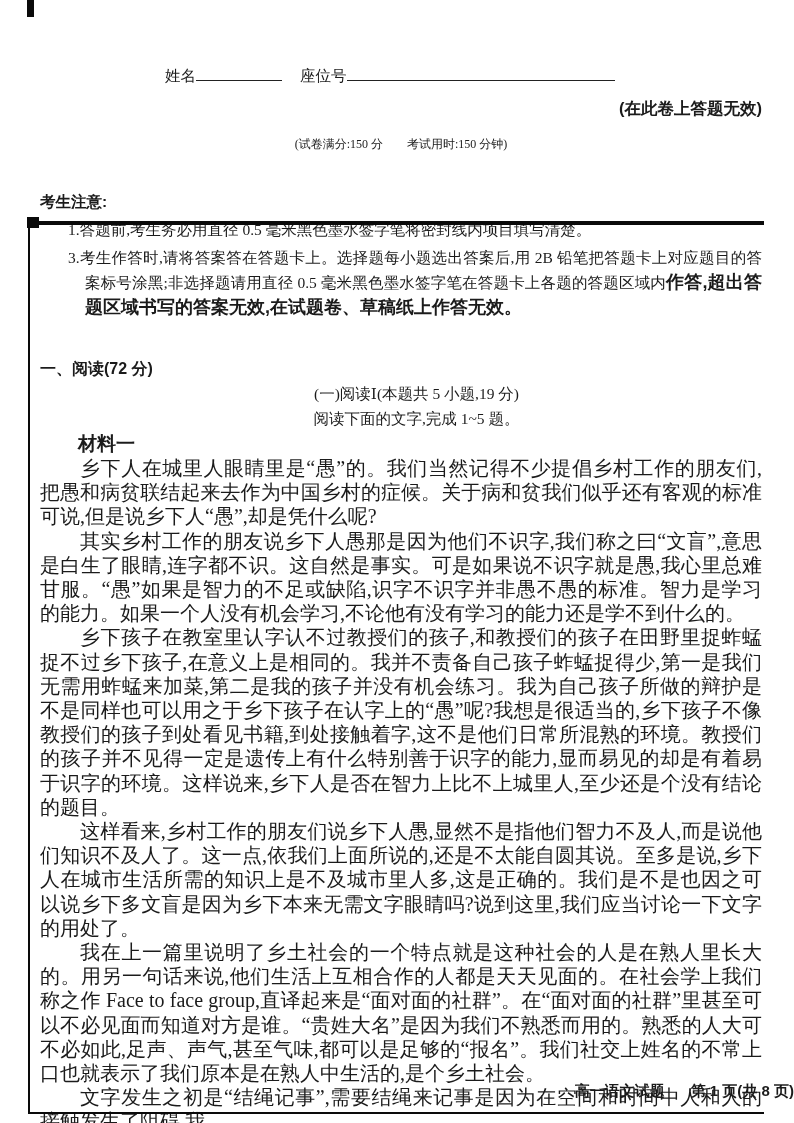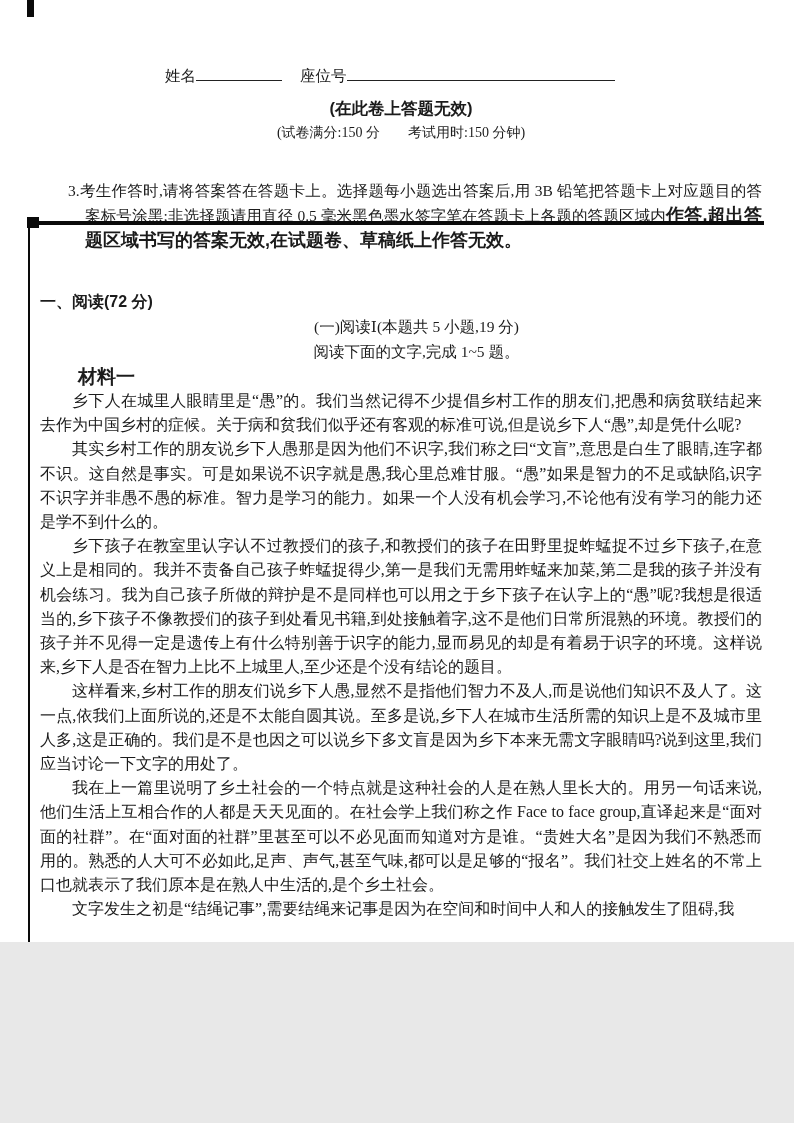--- a/index.html
+++ b/index.html
@@ -1,20 +1,20 @@
 <!DOCTYPE html>
 <html><head>
 <meta charset="utf-8">
 <style>
   * { margin: 0; padding: 0; box-sizing: border-box; }
   html, body { background: #e8e8e8; }
   .page {
     position: relative;
     width: 794px;
-    height: 942px;
+    height: 1123px;
     margin: 0 auto;
     background: #ffffff;
     color: #1b1b1b;
     font-family: "Liberation Serif", "DejaVu Serif", serif;
     padding: 0 32px 0 40px;
     overflow: hidden;
   }
   
   .crop-mark-top {
     position: absolute; left: 27px; top: 0;
@@ -37,30 +37,30 @@
     width: 736px; height: 2px; background: #0a0a0a;
   }
 
   
   .header { padding-top: 66px; }
   .name-row { margin-left: 125px; font-size: 15.5px; line-height: 20px; }
   .blank { display: inline-block; border-bottom: 1.2px solid #222; height: 14px; vertical-align: baseline; }
   .blank-name { width: 86px; margin-right: 18px; }
   .blank-seat { width: 268px; }
   .invalid-notice {
-    margin-top: 12px; text-align: center;
+    margin-top: 12px; text-align: right;
     font-family: "Liberation Sans", "DejaVu Sans", sans-serif;
     font-weight: bold; font-size: 16.5px;
   }
   .title {
     margin-top: 10px; text-align: center;
     font-family: "Liberation Sans", "DejaVu Sans", sans-serif;
     font-weight: bold; font-size: 30px; letter-spacing: 6px;
   }
-  .exam-info { margin-top: 4px; text-align: center; font-size: 14px; }
+  .exam-info { margin-top: 16px; text-align: center; font-size: 12px; }
 
   
   .notice { margin-top: 36px; }
   .notice-heading {
     font-family: "Liberation Sans", "DejaVu Sans", sans-serif;
     font-weight: bold; font-size: 15.5px; line-height: 25px;
   }
   .notice-item {
     margin-left: 28px; margin-top: 3px;
     font-size: 15.5px; line-height: 25px;
@@ -79,21 +79,21 @@
     font-weight: bold; font-size: 16px; line-height: 25px;
   }
   .subsection, .instruction {
     font-size: 15.5px; line-height: 25px; text-indent: 2em; text-align: center;
   }
   .material-label {
     font-family: "Liberation Sans", "DejaVu Sans", sans-serif;
     font-weight: bold; font-size: 19px; line-height: 25px; text-indent: 2em;
   }
   .para {
-    font-size: 16px; line-height: 24.2px;
+    font-size: 20px; line-height: 24.2px;
     text-align: justify; text-indent: 2em;
   }
 
   
   .footer {
     position: absolute; left: 0; right: 0; top: 1082px;
     text-align: right;
     font-family: "Liberation Sans", "DejaVu Sans", sans-serif;
     font-weight: bold; font-size: 15px;
   }
@@ -111,21 +111,23 @@
       <span>姓名</span><span class="blank blank-name"></span><span>座位号</span><span class="blank blank-seat"></span>
     </div>
     <div class="invalid-notice">(在此卷上答题无效)</div>
     <div class="exam-info">(试卷满分:150 分　　考试用时:150 分钟)</div>
   </div>
 
   <div class="thick-rule"></div>
   <div class="rule-blob"></div>
 
   <div class="notice">
-    <p class="notice-item hanging"><span>3.考生作答时,请将答案答在答题卡上。选择题每小题选出答案后,用 3B 铅笔把答题卡上对应题目的答案标号涂黑;非选择题请用直径 0.5 毫米黑色墨水签字笔在答题卡上各题的答题区域内</span><span class="notice-bold">作答,超出答题区域书写的答案无效,在试题卷、草稿纸上作答无效。</span></p>
+    <div class="notice-heading">考生注意:</div>
+    <p class="notice-item">1.答题前,考生务必用直径 0.5 毫米黑色墨水签字笔将密封线内项目填写清楚。</p>
+    <p class="notice-item hanging"><span>3.考生作答时,请将答案答在答题卡上。选择题每小题选出答案后,用 2B 铅笔把答题卡上对应题目的答案标号涂黑;非选择题请用直径 0.5 毫米黑色墨水签字笔在答题卡上各题的答题区域内</span><span class="notice-bold">作答,超出答题区域书写的答案无效,在试题卷、草稿纸上作答无效。</span></p>
   </div>
 
   <div class="body">
     <div class="section-title">一、阅读(72 分)</div>
     <div class="subsection">(一)阅读Ⅰ(本题共 5 小题,19 分)</div>
     <div class="instruction">阅读下面的文字,完成 1~5 题。</div>
     <div class="material-label">材料一</div>
     <p class="para">乡下人在城里人眼睛里是“愚”的。我们当然记得不少提倡乡村工作的朋友们,把愚和病贫联结起来去作为中国乡村的症候。关于病和贫我们似乎还有客观的标准可说,但是说乡下人“愚”,却是凭什么呢?</p>
     <p class="para">其实乡村工作的朋友说乡下人愚那是因为他们不识字,我们称之曰“文盲”,意思是白生了眼睛,连字都不识。这自然是事实。可是如果说不识字就是愚,我心里总难甘服。“愚”如果是智力的不足或缺陷,识字不识字并非愚不愚的标准。智力是学习的能力。如果一个人没有机会学习,不论他有没有学习的能力还是学不到什么的。</p>
     <p class="para">乡下孩子在教室里认字认不过教授们的孩子,和教授们的孩子在田野里捉蚱蜢捉不过乡下孩子,在意义上是相同的。我并不责备自己孩子蚱蜢捉得少,第一是我们无需用蚱蜢来加菜,第二是我的孩子并没有机会练习。我为自己孩子所做的辩护是不是同样也可以用之于乡下孩子在认字上的“愚”呢?我想是很适当的,乡下孩子不像教授们的孩子到处看见书籍,到处接触着字,这不是他们日常所混熟的环境。教授们的孩子并不见得一定是遗传上有什么特别善于识字的能力,显而易见的却是有着易于识字的环境。这样说来,乡下人是否在智力上比不上城里人,至少还是个没有结论的题目。</p>

